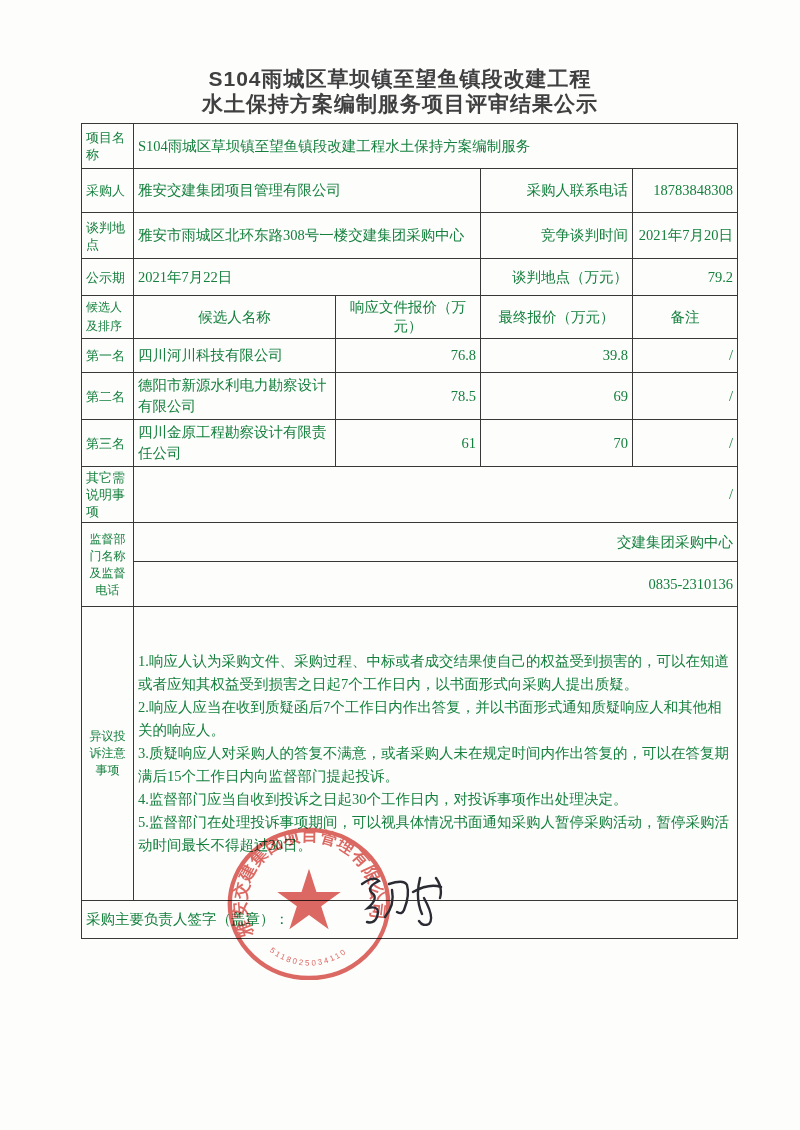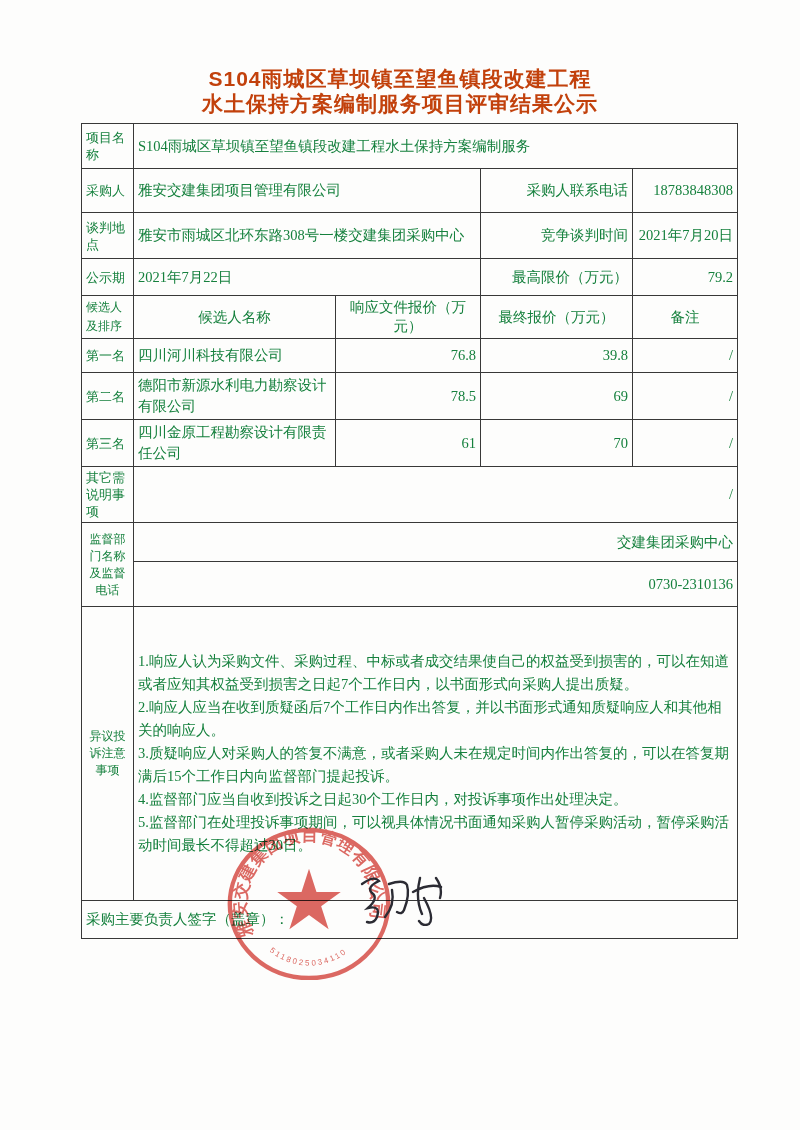--- a/index.html
+++ b/index.html
@@ -10,21 +10,21 @@
     overflow:hidden;
     font-family:"Liberation Serif","DejaVu Serif",serif;
     color:#222222;
   }
   
   .title{
     position:absolute;top:66px;left:0;width:100%;
     text-align:center;
     font-family:"Liberation Sans","DejaVu Sans",sans-serif;
     font-weight:700;font-size:21px;line-height:25px;
-    color:#c2410c;letter-spacing:1px;
+    color:#404040;letter-spacing:1px;
   }
   
   table.doc{
     position:absolute;left:81px;top:123px;
     width:656px;
     border-collapse:collapse;table-layout:fixed;
     font-size:14.5px;line-height:21px;color:#15803d;
   }
   table.doc td{
     border:1.6px solid #383838;
@@ -92,21 +92,21 @@
     <tr class="r3">
       <td class="lab">谈判地点</td>
       <td class="val" colspan="2">雅安市雨城区北环东路308号一楼交建集团采购中心</td>
       <td class="ctr">竞争谈判时间</td>
       <td class="ctr">2021年7月20日</td>
     </tr>
 
     <tr class="r4">
       <td class="lab">公示期</td>
       <td class="val" colspan="2">2021年7月22日</td>
-      <td class="ctr">最高限价（万元）</td>
+      <td class="ctr">谈判地点（万元）</td>
       <td class="ctr">79.2</td>
     </tr>
 
     <tr class="r5">
       <td class="labc">候选人及排序</td>
       <td>候选人名称</td>
       <td>响应文件报价（万元）</td>
       <td>最终报价（万元）</td>
       <td>备注</td>
     </tr>
@@ -138,21 +138,21 @@
     <tr class="r9">
       <td class="lab">其它需说明事项</td>
       <td class="ctr" colspan="4">/</td>
     </tr>
 
     <tr class="r10">
       <td class="labc" rowspan="2">监督部门名称及监督电话</td>
       <td class="ctr" colspan="4">交建集团采购中心</td>
     </tr>
     <tr class="r11">
-      <td class="ctr" colspan="4">0730-2310136</td>
+      <td class="ctr" colspan="4">0835-2310136</td>
     </tr>
 
     <tr class="r12">
       <td class="labc">异议投诉注意事项</td>
       <td colspan="4" class="objection-text">
         <div>1.响应人认为采购文件、采购过程、中标或者成交结果使自己的权益受到损害的，可以在知道或者应知其权益受到损害之日起7个工作日内，以书面形式向采购人提出质疑。</div>
         <div>2.响应人应当在收到质疑函后7个工作日内作出答复，并以书面形式通知质疑响应人和其他相关的响应人。</div>
         <div>3.质疑响应人对采购人的答复不满意，或者采购人未在规定时间内作出答复的，可以在答复期满后15个工作日内向监督部门提起投诉。</div>
         <div>4.监督部门应当自收到投诉之日起30个工作日内，对投诉事项作出处理决定。</div>
         <div>5.监督部门在处理投诉事项期间，可以视具体情况书面通知采购人暂停采购活动，暂停采购活动时间最长不得超过30日。</div>

